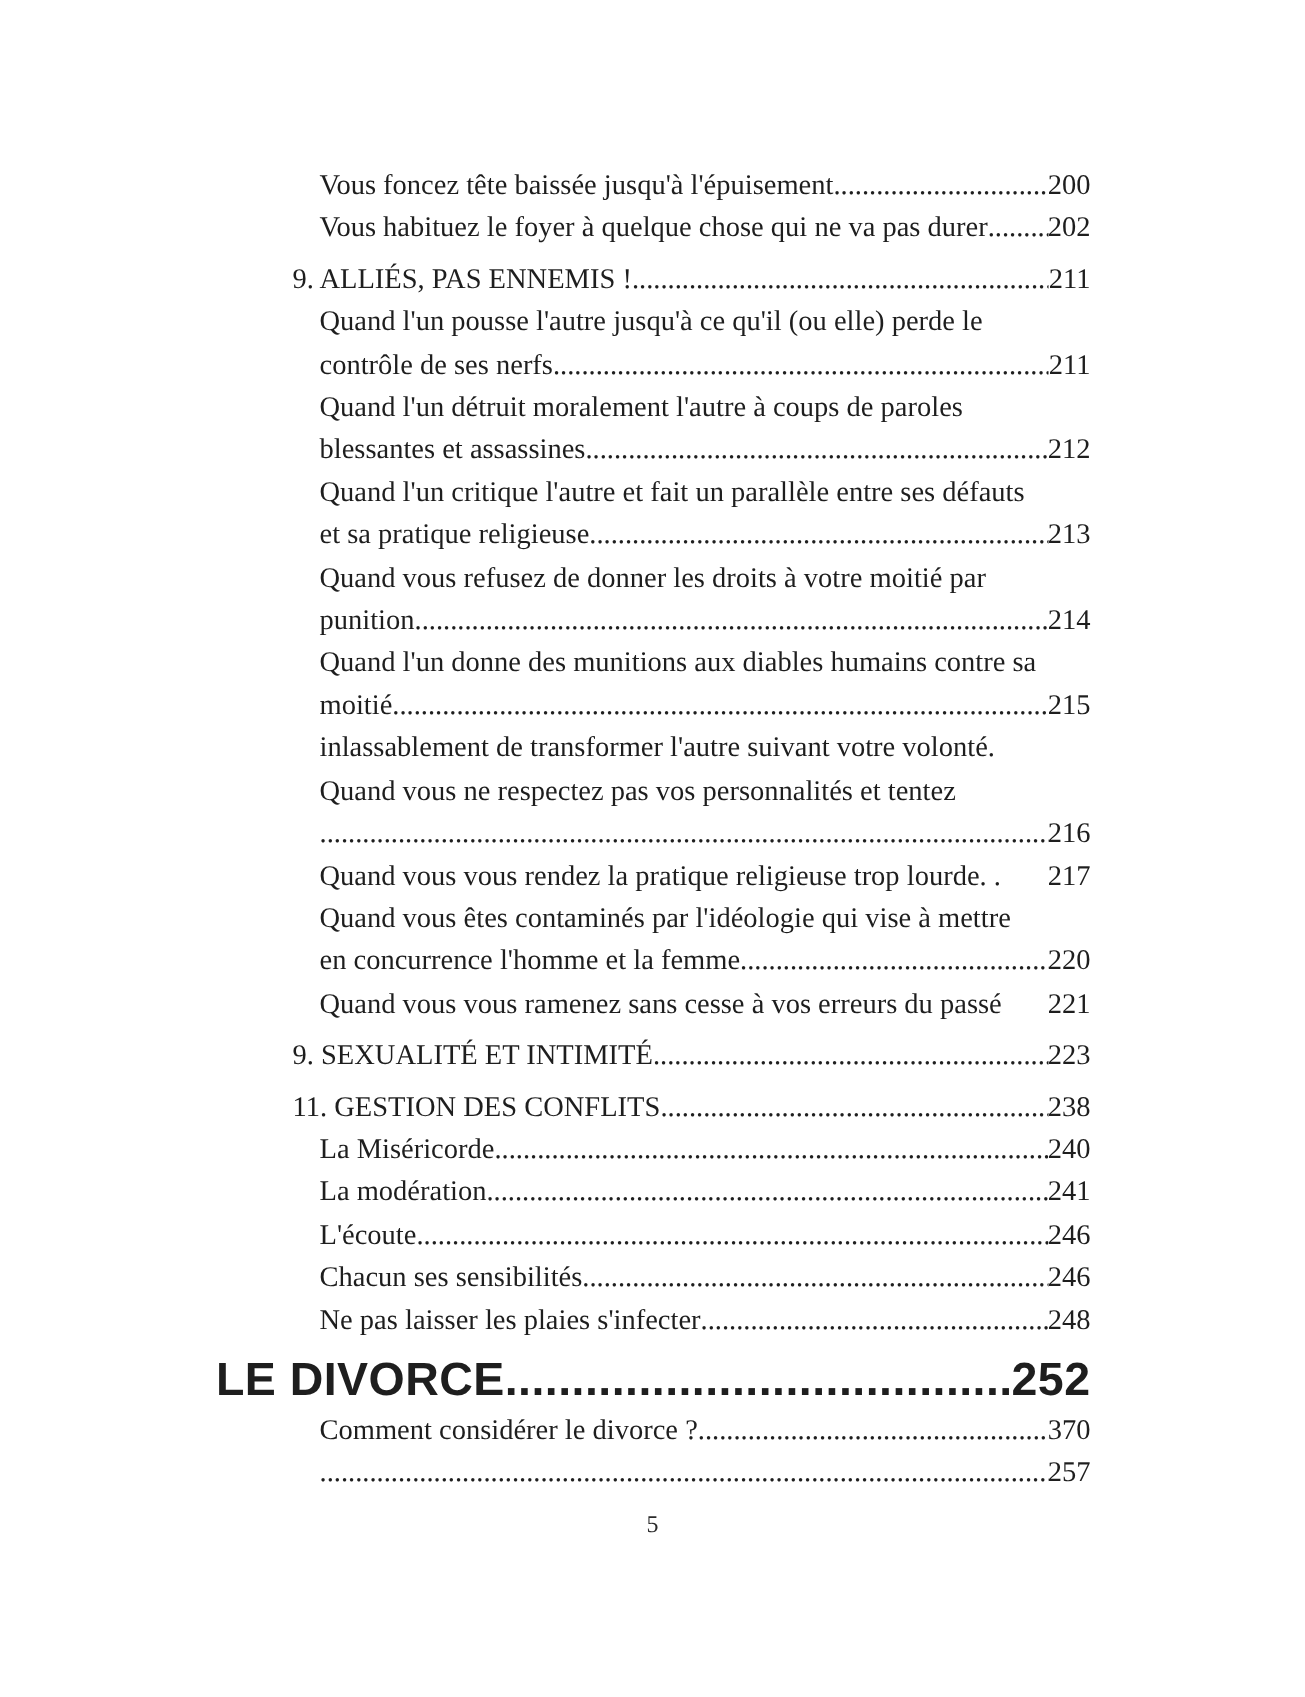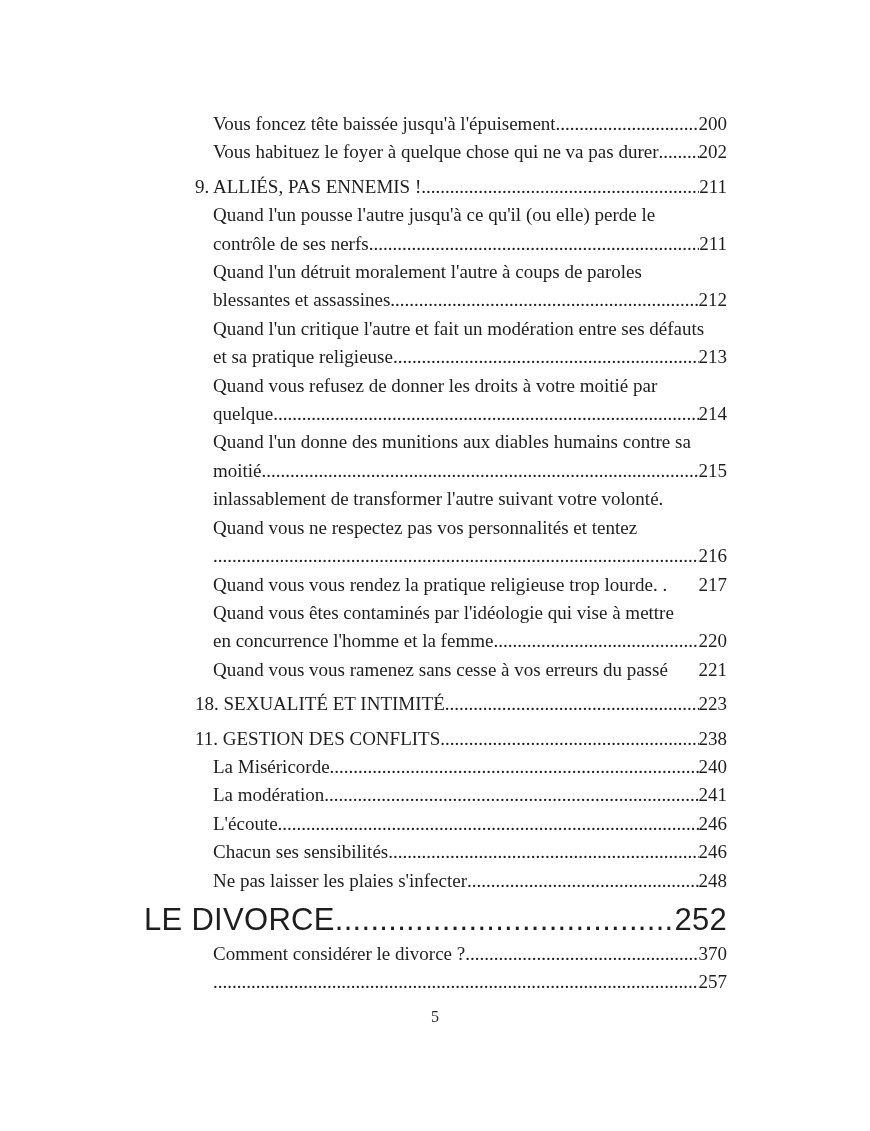--- a/index.html
+++ b/index.html
@@ -26,21 +26,21 @@
     color: #1e1e1e;
   }
   .entry.sub { padding-left: 69px; }
   .entry.chapter {
     padding-left: 51px;
     font-weight: normal;
     margin-top: 6px;
   }
   .entry.part {
     font-family: "Liberation Sans", "DejaVu Sans", sans-serif;
-    font-weight: normal;
+    font-weight: bold;
     font-size: 31px;
     line-height: 40px;
     margin-top: 5px;
     letter-spacing: 0.3px;
   }
   .line { white-space: nowrap; }
   .line.last {
     display: flex;
     align-items: baseline;
     width: 100%;
@@ -104,31 +104,31 @@
       </div>
       <div class="entry sub">
         <div class="line"><span class="txt">Quand l'un détruit moralement l'autre à coups de paroles</span></div>
         <div class="line last">
           <span class="txt">blessantes et assassines. </span>
           <span class="dots"></span>
           <span class="num">212</span>
         </div>
       </div>
       <div class="entry sub">
-        <div class="line"><span class="txt">Quand l'un critique l'autre et fait un modération entre ses défauts</span></div>
+        <div class="line"><span class="txt">Quand l'un critique l'autre et fait un parallèle entre ses défauts</span></div>
         <div class="line last">
           <span class="txt">et sa pratique religieuse. </span>
           <span class="dots"></span>
           <span class="num">213</span>
         </div>
       </div>
       <div class="entry sub">
         <div class="line"><span class="txt">Quand vous refusez de donner les droits à votre moitié par</span></div>
         <div class="line last">
-          <span class="txt">quelque. </span>
+          <span class="txt">punition. </span>
           <span class="dots"></span>
           <span class="num">214</span>
         </div>
       </div>
       <div class="entry sub">
         <div class="line"><span class="txt">Quand l'un donne des munitions aux diables humains contre sa</span></div>
         <div class="line last">
           <span class="txt">moitié</span>
           <span class="dots"></span>
           <span class="num">215</span>
@@ -160,21 +160,21 @@
       </div>
       <div class="entry sub">
         <div class="line last">
           <span class="txt">Quand vous vous ramenez sans cesse à vos erreurs du passé</span>
           <span class="dots nodots"></span>
           <span class="num">221</span>
         </div>
       </div>
       <div class="entry chapter">
         <div class="line last">
-          <span class="txt">18. SEXUALITÉ ET INTIMITÉ</span>
+          <span class="txt">9. SEXUALITÉ ET INTIMITÉ</span>
           <span class="dots"></span>
           <span class="num">223</span>
         </div>
       </div>
       <div class="entry chapter">
         <div class="line last">
           <span class="txt">11. GESTION DES CONFLITS</span>
           <span class="dots"></span>
           <span class="num">238</span>
         </div>

